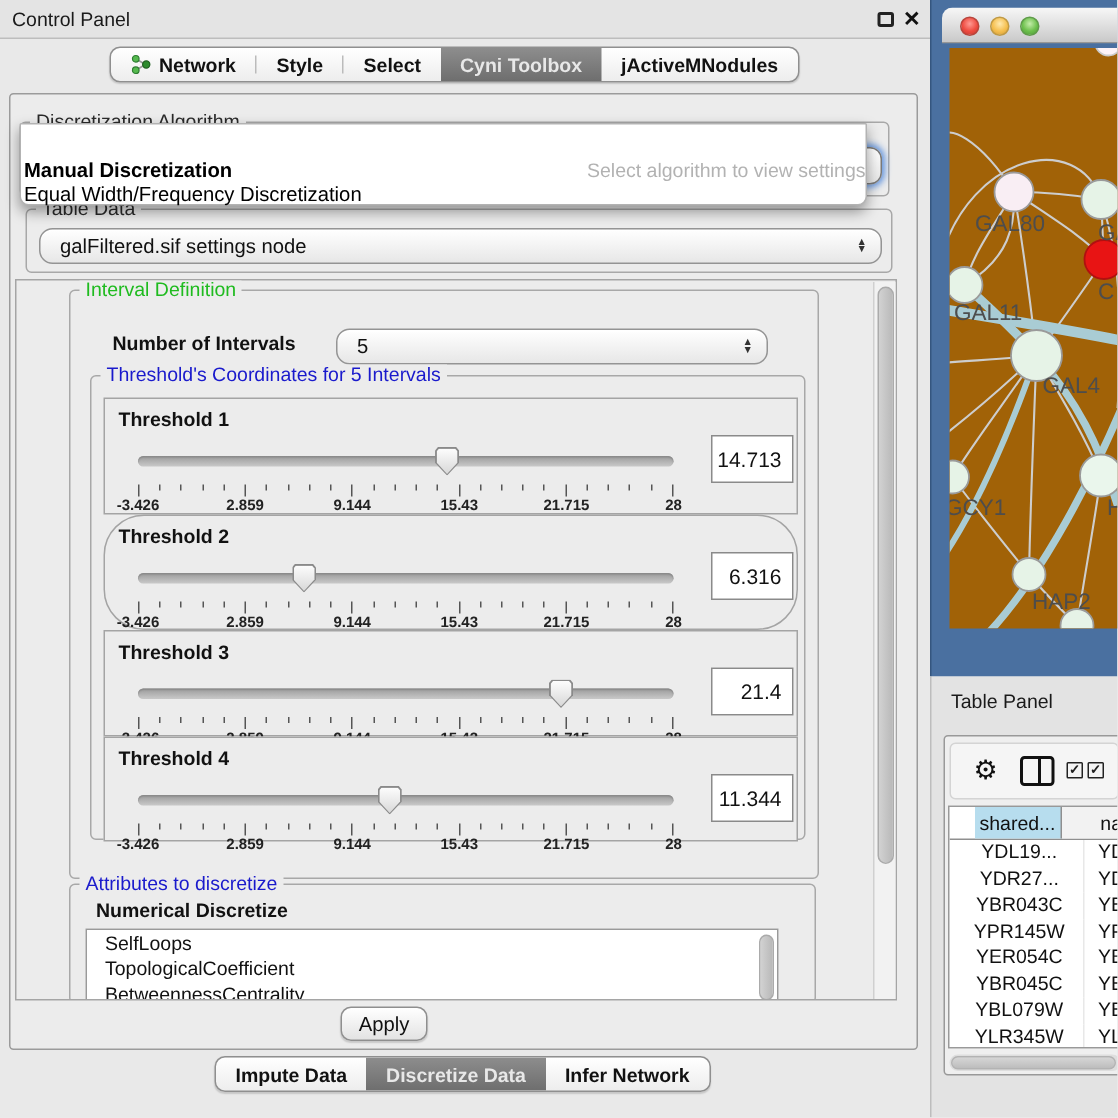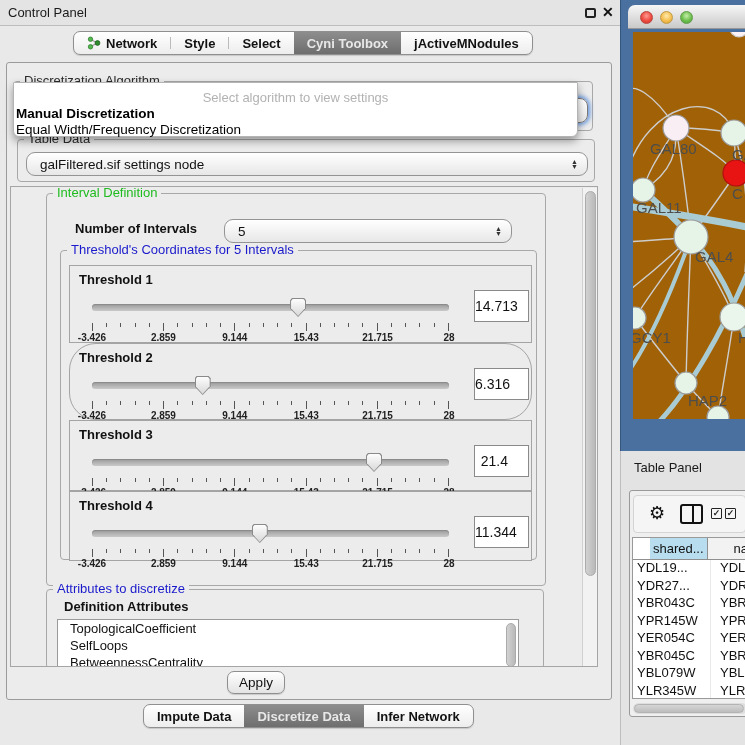--- a/index.html
+++ b/index.html
@@ -26,21 +26,21 @@
   .grouplabel{position:absolute;top:-8px;left:6px;background:#ececec;padding:0 4px;font-size:13px;line-height:14px;color:#2a2a2a;white-space:nowrap;}
   .grouplabel.green{color:#1fbb1f;}
   .grouplabel.blue{color:#1a1acc;}
 
   
   .disc-group{left:13px;top:81px;width:580px;height:50px;}
   .focus-tip{position:absolute;left:500px;top:98px;width:88px;height:25px;border:1px solid #7a7a7a;border-radius:8px;background:linear-gradient(#ffffff,#e6e6e6);box-shadow:0 0 4px 2px rgba(95,145,220,.95);z-index:5;}
 
   
   .algo-popup{position:absolute;left:13px;top:82px;width:565px;height:55px;background:#fff;border:1px solid #b3b3b3;border-radius:1px 1px 6px 6px;box-shadow:0 4px 9px rgba(0,0,0,.38);z-index:50;}
-  .popup-hint{position:absolute;left:0;top:7px;width:100%;text-align:center;font-size:13px;color:#b2b2b2;}
+  .popup-hint{position:absolute;left:0;top:23px;width:100%;text-align:right;font-size:13px;color:#b2b2b2;}
   .popup-item{position:absolute;left:2px;font-size:13.5px;color:#000;white-space:nowrap;}
   .popup-item.b{font-weight:bold;top:23px;}
   .popup-item.r{top:39px;}
 
   
   .td-group{left:17px;top:139px;width:578px;height:43px;}
   .combo{position:absolute;border:1px solid #949494;border-radius:9px;background:linear-gradient(#ffffff,#e7e7e7);box-shadow:inset 0 1px 0 #fff;}
   .combo-text{position:absolute;left:13px;top:50%;transform:translateY(-50%);font-size:13.5px;color:#111;white-space:nowrap;}
   .spin{position:absolute;right:9px;top:50%;transform:translateY(-50%);display:flex;flex-direction:column;align-items:center;line-height:5px;font-size:7px;color:#333;}
   .td-combo{left:8px;top:12px;width:562px;height:24px;}
@@ -56,21 +56,21 @@
   .p-label{position:absolute;left:9px;top:6px;font-size:13px;font-weight:bold;color:#111;}
   .slider{position:absolute;left:22px;top:30px;width:357px;height:24px;}
   .track{position:absolute;left:0;top:8px;width:100%;height:7px;border-radius:4px;background:linear-gradient(#9a9a9a,#c9c9c9);box-shadow:inset 0 1px 1px #8a8a8a;}
   .thumb{position:absolute;top:2px;width:16px;height:19px;clip-path:polygon(12% 0,88% 0,100% 12%,100% 55%,50% 100%,0 55%,0 12%);background:#8a8a8a;z-index:2;}
   .thumb-in{position:absolute;left:1px;top:1px;width:14px;height:17px;clip-path:polygon(12% 0,88% 0,100% 12%,100% 55%,50% 100%,0 55%,0 12%);background:linear-gradient(#fdfdfd,#d8d8d8);}
   .ticks{position:absolute;left:22px;top:57px;width:357px;height:8px;display:flex;justify-content:space-between;align-items:flex-start;}
   .tick{width:1px;height:4px;background:#555;}
   .tick.major{height:8px;}
   .ticklabels{position:absolute;left:22px;top:66px;width:357px;height:11px;}
   .ticklabel{position:absolute;top:0;transform:translateX(-50%);font-size:10px;font-weight:700;color:#222;white-space:nowrap;}
-  .valuebox{position:absolute;left:404px;top:24px;width:55px;height:32px;border:1px solid #8a8a8a;background:#fff;font-size:14px;color:#111;text-align:right;line-height:30px;padding-right:20px;}
+  .valuebox{position:absolute;left:404px;top:24px;width:55px;height:32px;border:1px solid #8a8a8a;background:#fff;font-size:14px;color:#111;text-align:right;line-height:30px;padding-right:7px;}
 
   .attr-group{left:35px;top:402px;width:498px;height:80px;}
   .attr-title{position:absolute;left:17px;top:9px;font-size:13px;font-weight:bold;color:#111;}
   .listbox{position:absolute;left:10px;top:29px;width:462px;height:52px;background:#fff;border:1px solid #9a9a9a;overflow:hidden;}
   .attr-item{font-size:13px;color:#111;line-height:17px;padding-left:12px;white-space:nowrap;}
   .sb-v{position:absolute;background:#f2f2f2;border-left:1px solid #d0d0d0;}
   .sb-thumb{position:absolute;border-radius:6px;background:linear-gradient(90deg,#d2d2d2,#b9b9b9);border:1px solid #ababab;}
 
   .apply-btn{position:absolute;left:227px;top:671px;width:58px;height:23px;border:1px solid #8f8f8f;border-radius:7px;background:linear-gradient(#ffffff,#e3e3e3);font-size:13.5px;color:#111;text-align:center;line-height:21px;box-shadow:0 1px 1px rgba(0,0,0,.15);}
 
@@ -93,21 +93,21 @@
   .split-ico{position:absolute;left:46px;top:8px;width:23px;height:20px;border:2px solid #111;border-radius:3px;}
   .split-ico::after{content:"";position:absolute;left:50%;top:0;width:2px;height:100%;background:#111;}
   .chk{position:absolute;top:12px;width:11px;height:11px;border:1.5px solid #222;border-radius:1px;font-size:9px;line-height:9px;text-align:center;color:#222;font-weight:bold;}
   .chk.c1{left:77px;}
   .chk.c2{left:91px;}
   .ttable{position:absolute;left:2px;top:46px;width:117px;height:162px;background:#fff;border:1px solid #999;overflow:hidden;}
   .thead{display:flex;height:22px;border-bottom:1px solid #8f8f8f;}
   .th1{width:78px;background:#b7ddee;border-right:1px solid #8f8f8f;font-size:13px;color:#111;text-align:center;line-height:21px;margin-left:17px;}
   .th2{flex:1;background:#f2f2f2;font-size:13px;color:#111;line-height:21px;padding-left:26px;}
   .trow{display:flex;height:17.5px;}
-  .tc1{width:78px;font-size:13px;color:#111;padding-left:4px;border-right:1px solid #e8e8e8;white-space:nowrap;overflow:hidden;}
+  .tc1{width:90px;font-size:13px;color:#111;padding-left:4px;border-right:1px solid #e8e8e8;white-space:nowrap;overflow:hidden;text-align:center;}
   .tc2{flex:1;font-size:13px;color:#111;padding-left:9px;white-space:nowrap;overflow:hidden;}
   .h-scroll{position:absolute;left:3px;top:212px;width:114px;height:11px;background:#dedede;border-radius:6px;}
   .h-thumb{position:absolute;left:1px;top:1px;width:110px;height:9px;border-radius:5px;background:linear-gradient(#d6d6d6,#bdbdbd);border:1px solid #b3b3b3;}
 </style>
 </head>
 <body>
 
 <div id="root">
 
   <div class="cp-titlebar">
@@ -368,25 +368,25 @@
               <span class="ticklabel" style="left: 80%;">21.715</span>
               <span class="ticklabel" style="left: 100%;">28</span>
             </div>
           <div class="valuebox">11.344</div>
         </div>
       </div>
     </div>
 
     <div class="group attr-group">
       <span class="grouplabel blue">Attributes to discretize</span>
-      <span class="attr-title">Definition Attributes</span>
+      <span class="attr-title">Numerical Discretize</span>
       <div class="listbox">
         <div>
+            <div class="attr-item">SelfLoops</div>
             <div class="attr-item">TopologicalCoefficient</div>
-            <div class="attr-item">SelfLoops</div>
             <div class="attr-item">BetweennessCentrality</div>
           </div>
         <div class="sb-thumb" style="right:2px;top:3px;width:10px;height:44px;"></div>
       </div>
     </div>
 
     <div class="sb-v" style="left:571px;top:1px;width:16px;height:478px;">
       <div class="sb-thumb" style="left:2px;top:3px;width:11px;height:385px;"></div>
     </div>
   </div>

